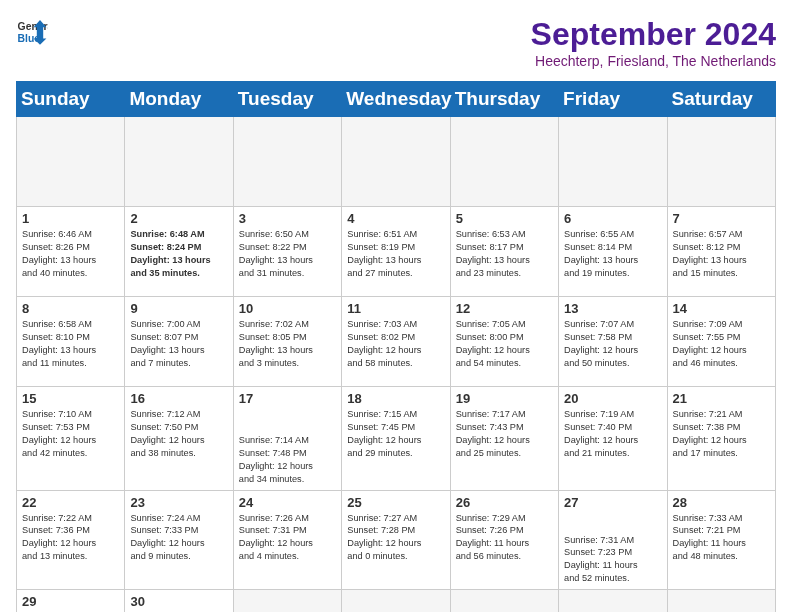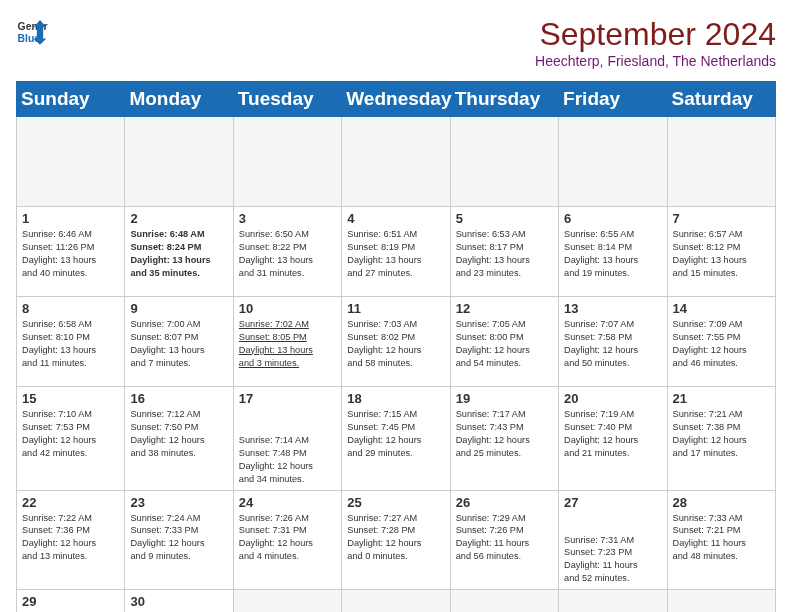--- a/index.html
+++ b/index.html
@@ -23,22 +23,22 @@
     }
     .logo-icon {
       width: 32px;
       height: 32px;
     }
     .title-block {
       text-align: right;
     }
     .month-title {
       font-size: 32px;
-      font-weight: normal;
-      color: #7f1d1d;
+      font-weight: bold;
+      color: #4c1d95;
     }
     .location {
       font-size: 14px;
       color: #701a75;
     }
     table {
       width: 100%;
       border-collapse: collapse;
       table-layout: fixed;
     }
@@ -111,21 +111,21 @@
         <td class="empty"></td>
         <td class="empty"></td>
         <td class="empty"></td>
         <td class="empty"></td>
         <td class="empty"></td>
       </tr>
       <tr>
         <td>
           <span class="day-num">1</span>
           <div class="day-info" style="white-space: pre-line;">Sunrise: 6:46 AM
-Sunset: 11:26 PM
+Sunset: 8:26 PM
 Daylight: 13 hours
 and 40 minutes.</div>
         </td>
         <td>
           <span class="day-num">2</span>
           <div class="day-info" style="white-space: pre-line; font-weight: bold;">Sunrise: 6:48 AM
 Sunset: 8:24 PM
 Daylight: 13 hours
 and 35 minutes.</div>
         </td>
@@ -175,21 +175,21 @@
         </td>
         <td>
           <span class="day-num">9</span>
           <div class="day-info" style="white-space: pre-line;">Sunrise: 7:00 AM
 Sunset: 8:07 PM
 Daylight: 13 hours
 and 7 minutes.</div>
         </td>
         <td>
           <span class="day-num">10</span>
-          <div class="day-info" style="white-space: pre-line; text-decoration: underline;">Sunrise: 7:02 AM
+          <div class="day-info" style="white-space: pre-line;">Sunrise: 7:02 AM
 Sunset: 8:05 PM
 Daylight: 13 hours
 and 3 minutes.</div>
         </td>
         <td>
           <span class="day-num">11</span>
           <div class="day-info" style="white-space: pre-line;">Sunrise: 7:03 AM
 Sunset: 8:02 PM
 Daylight: 12 hours
 and 58 minutes.</div>

